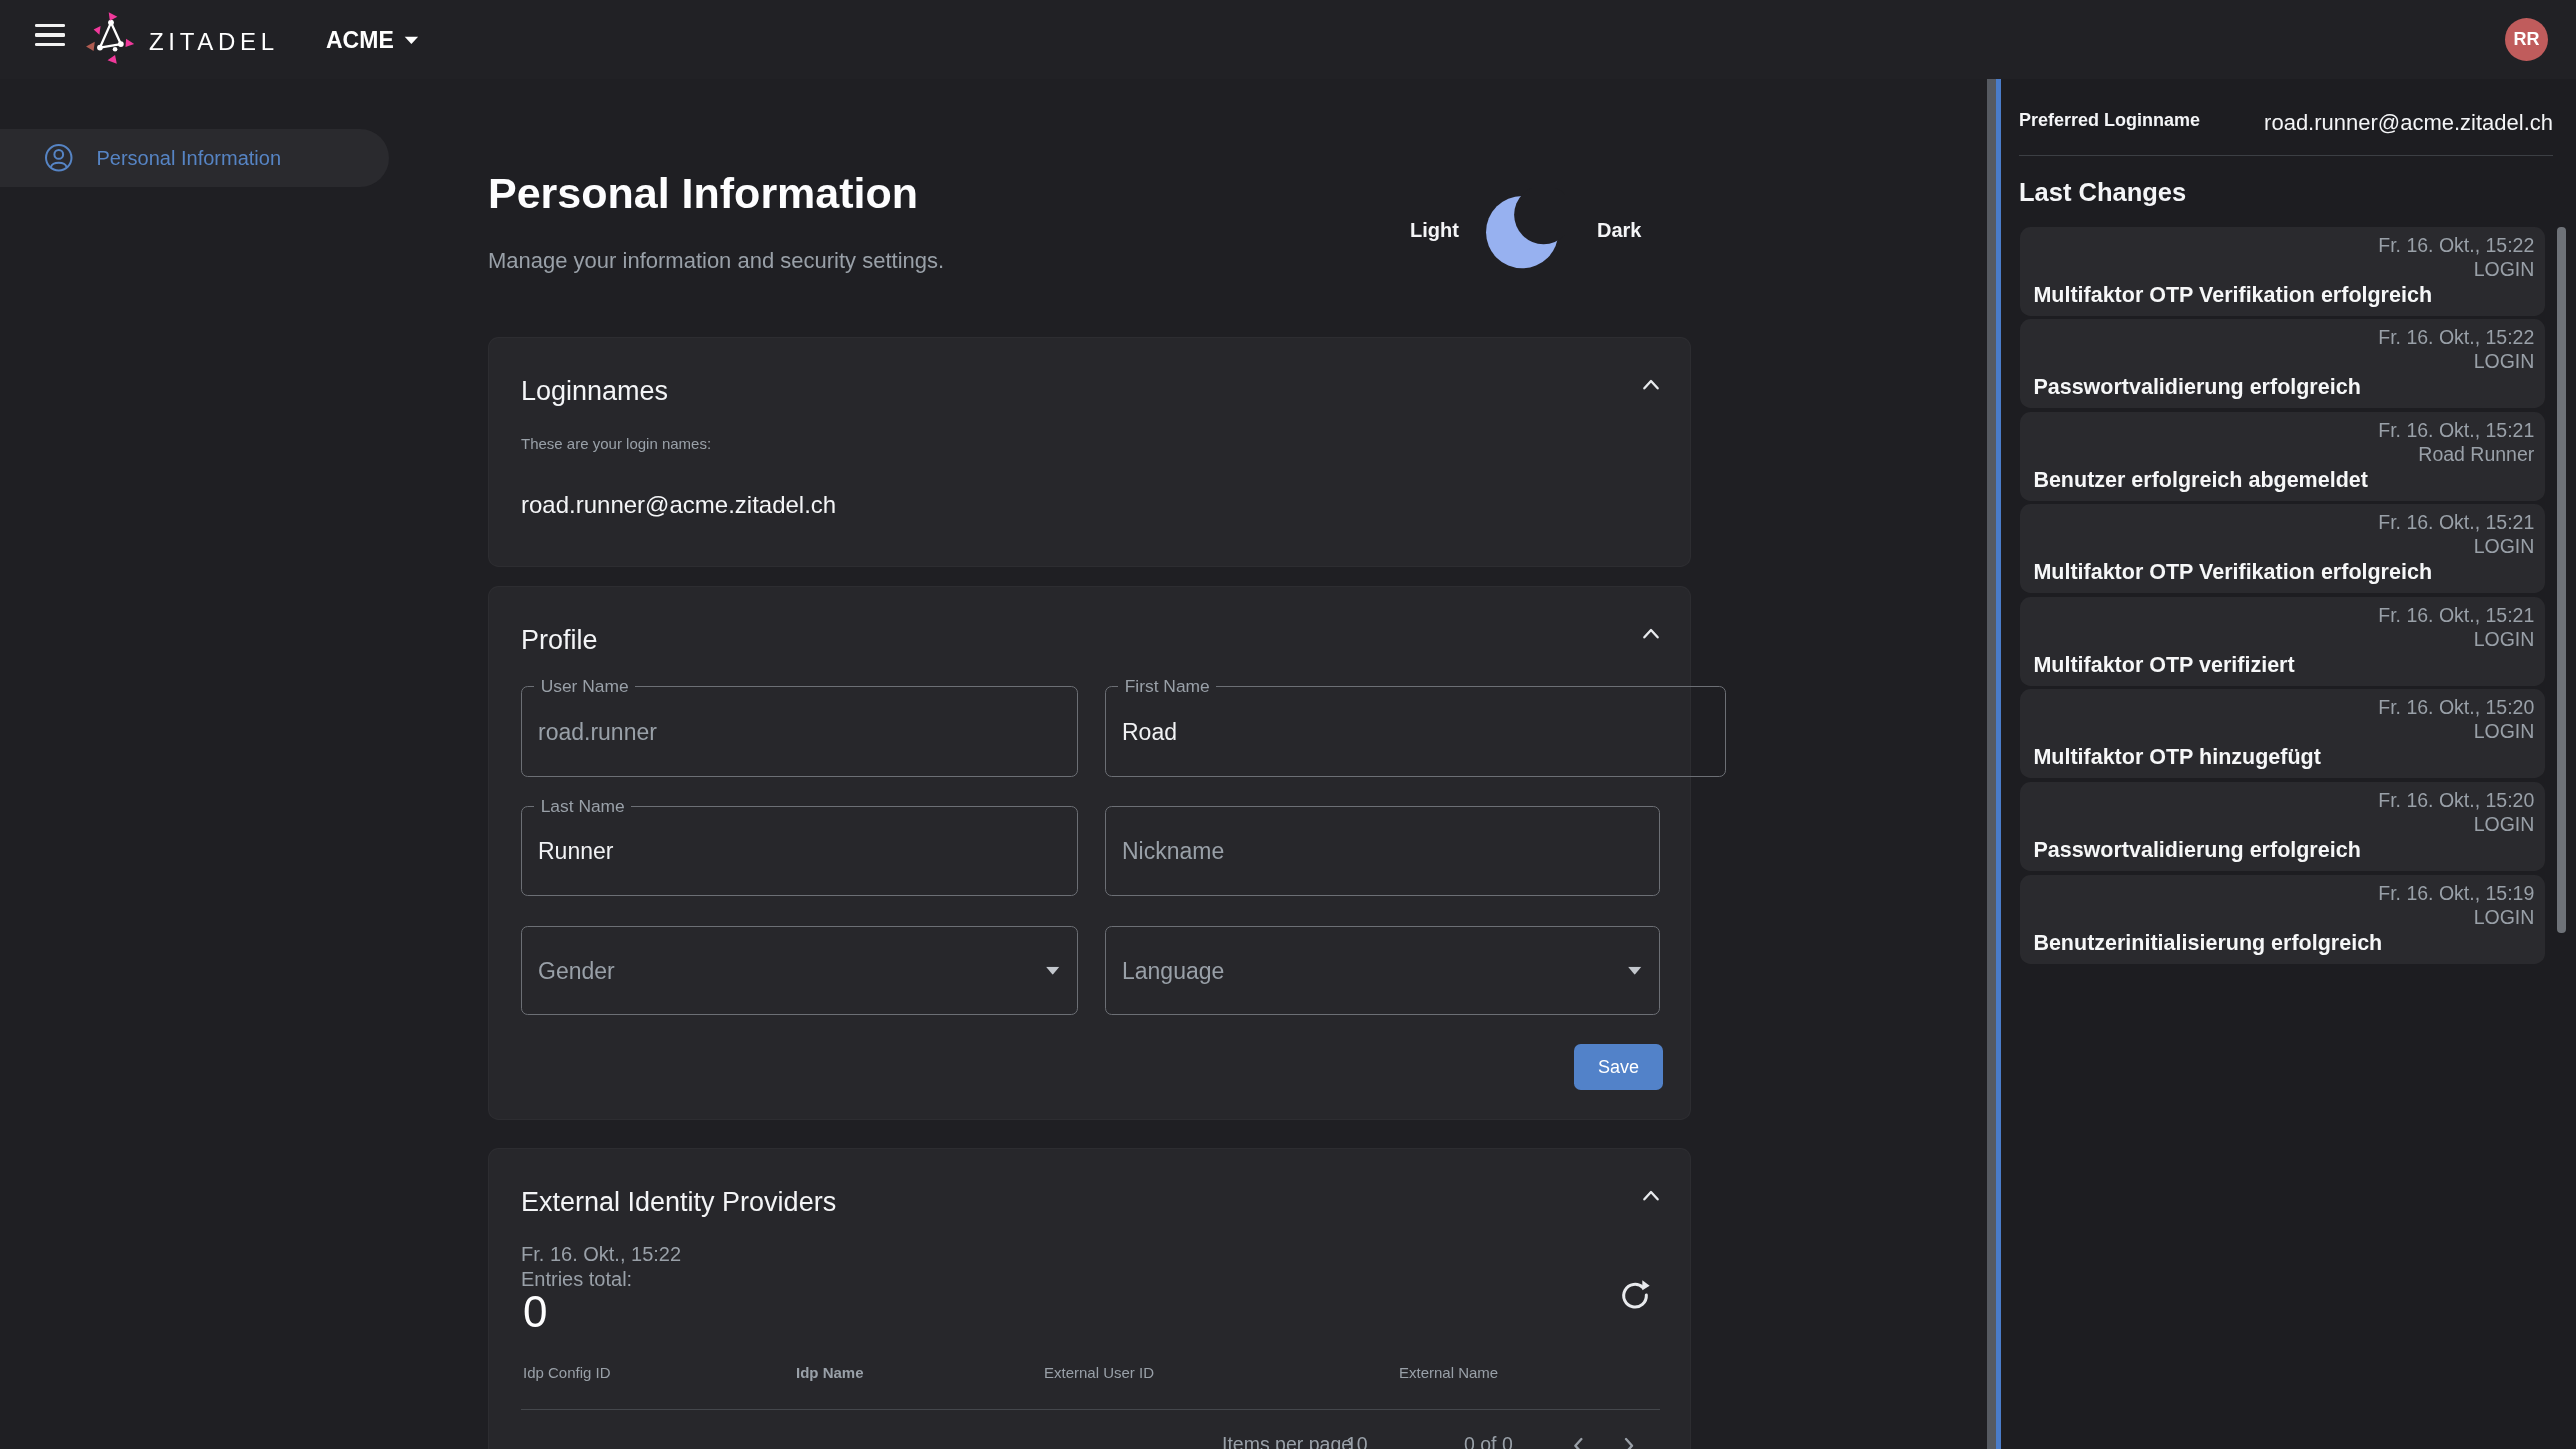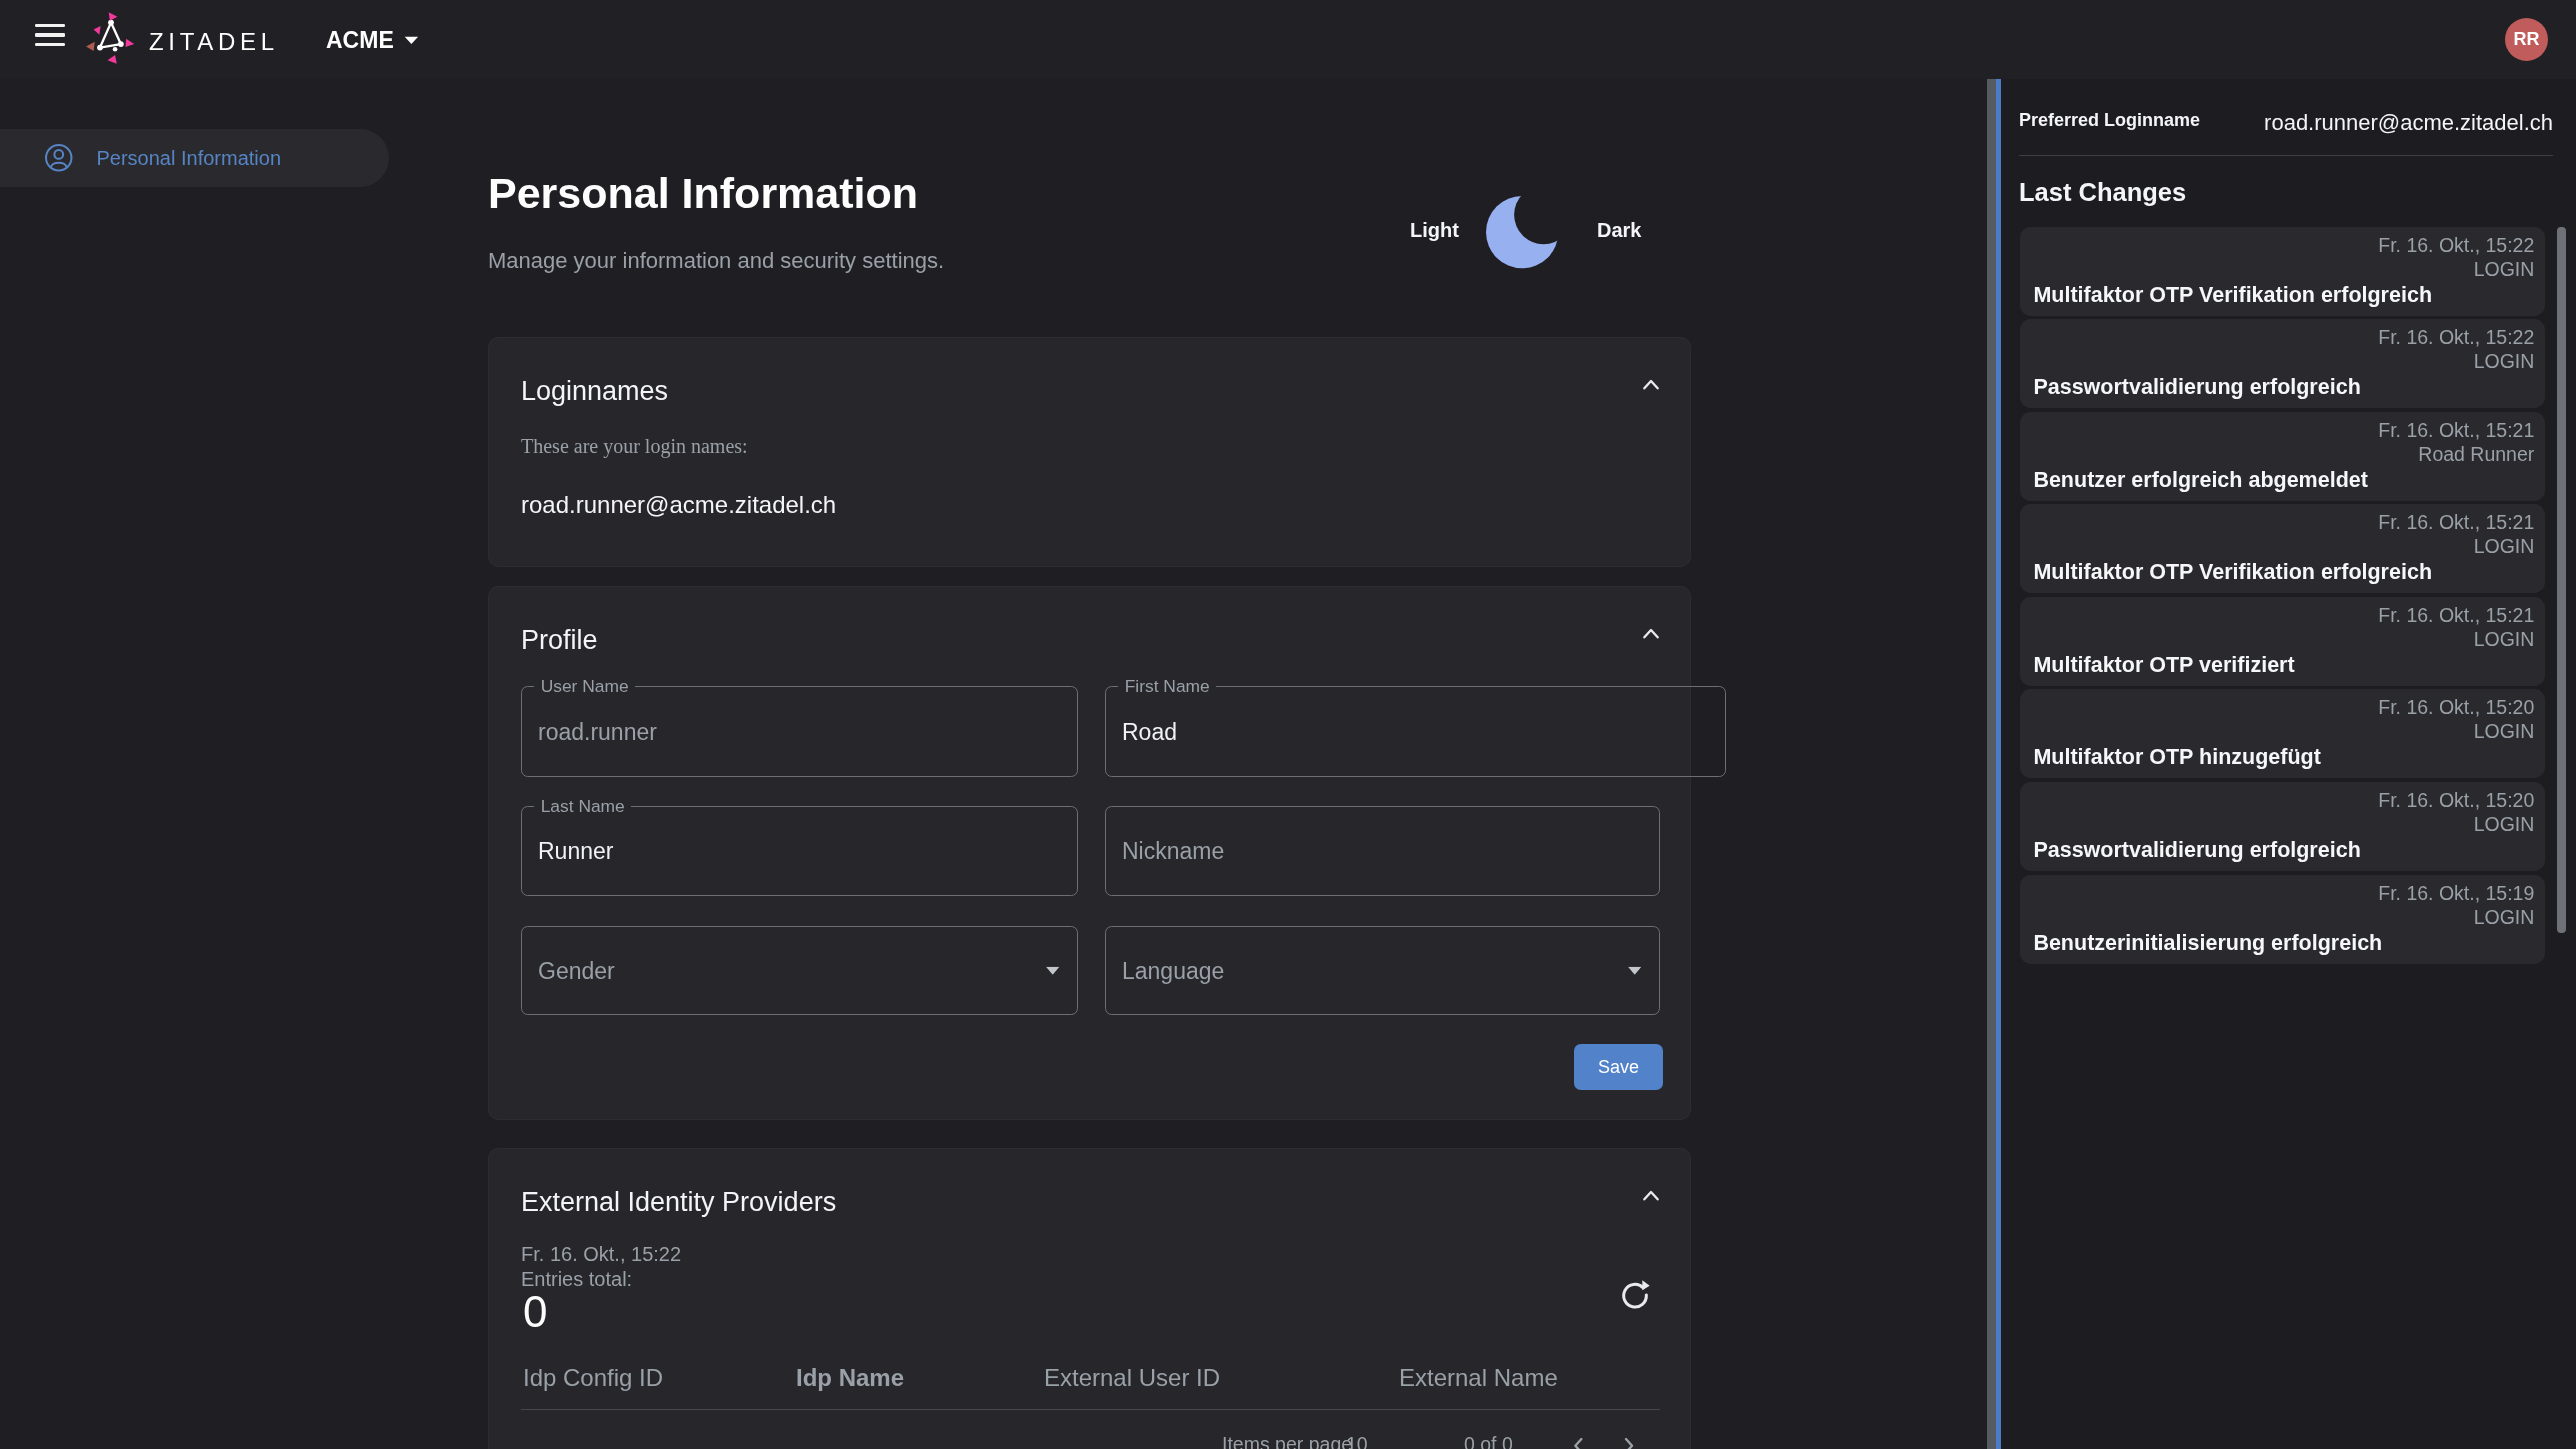--- a/index.html
+++ b/index.html
@@ -45,39 +45,39 @@
   .main-area{left:389px;top:79px;width:1598px;height:1370px;}
   .h1{left:99px;top:90px;font-size:43px;font-weight:700;color:#fdfdfe;}
   .subtitle{left:99px;top:169px;font-size:22px;color:var(--muted);}
   .toggle-label{top:140px;font-size:20px;font-weight:600;color:#f4f5f7;cursor:pointer;}
   .moon{left:1093px;top:109px;width:83px;height:83px;cursor:pointer;}
 
   .card{left:99px;width:1203px;background:var(--card-bg);border-radius:10.7px;border:0.7px solid rgba(255,255,255,0.03);}
   .card-title{left:32px;top:38px;font-size:27px;font-weight:500;color:#f4f5f7;}
   .collapse-btn{right:29.5px;top:39px;width:20px;height:16px;cursor:pointer;}
 
-  .card-desc{left:32px;top:97px;font-size:20px;color:var(--muted);font-family:Liberation Serif, serif;}
+  .card-desc{left:32px;top:97px;font-size:15px;color:var(--muted);}
   .login-name{left:32px;top:153px;font-size:24px;color:#f4f5f7;}
 
   .field{border:1.3px solid var(--border);border-radius:6.7px;height:91px;}
   .field .notch{position:absolute;top:-10.7px;left:12px;background:var(--card-bg);padding:0 6.7px;
     font-size:17.4px;color:var(--muted);line-height:20px;}
   .field .val{position:absolute;left:16px;top:50%;transform:translateY(-50%);font-size:23px;color:#f1f2f4;}
   .field .val.dim{color:var(--muted);}
   .field .ph{position:absolute;left:16px;top:50%;transform:translateY(-50%);font-size:23px;color:var(--muted);}
   .select-caret{position:absolute;right:17.4px;top:50%;transform:translateY(-50%);}
 
   .save-btn{left:1085px;top:457px;width:89px;height:46px;background:var(--save-blue);border-radius:6.7px;
     display:flex;align-items:center;justify-content:center;font-size:18px;color:#fff;cursor:pointer;}
 
   .eip-ts{left:32px;top:94px;font-size:20px;color:var(--muted);}
   .eip-total-label{left:32px;top:119px;font-size:20px;color:var(--muted);}
   .eip-zero{left:34px;top:138px;font-size:44px;font-weight:400;color:#fdfdfe;}
   .refresh{right:39px;top:130px;width:32px;height:32px;cursor:pointer;}
-  .eip-col{top:215px;font-size:24px;color:var(--muted);}
+  .eip-col{top:215px;font-size:15px;color:var(--muted);}
   .eip-divider{left:32px;top:260px;width:1139px;height:1.3px;background:var(--divider);}
   .pag{top:284px;font-size:19.5px;color:var(--muted);}
   .pag-chevron{top:288px;width:17.4px;height:17.4px;cursor:pointer;}
 
   
   .right-panel{left:1987px;top:79px;width:589px;height:1370px;background:var(--right-bg);}
   .gutter{left:0;top:0;width:8.7px;height:1370px;background:#565a61;cursor:col-resize;}
   .accent-line{left:8.7px;top:0;width:5.4px;height:1370px;background:#4a7cc9;}
   .pref-label{left:32px;top:31px;font-size:18px;font-weight:600;color:#f4f5f7;}
   .pref-value{right:23px;top:31px;font-size:22px;color:#f4f5f7;}

